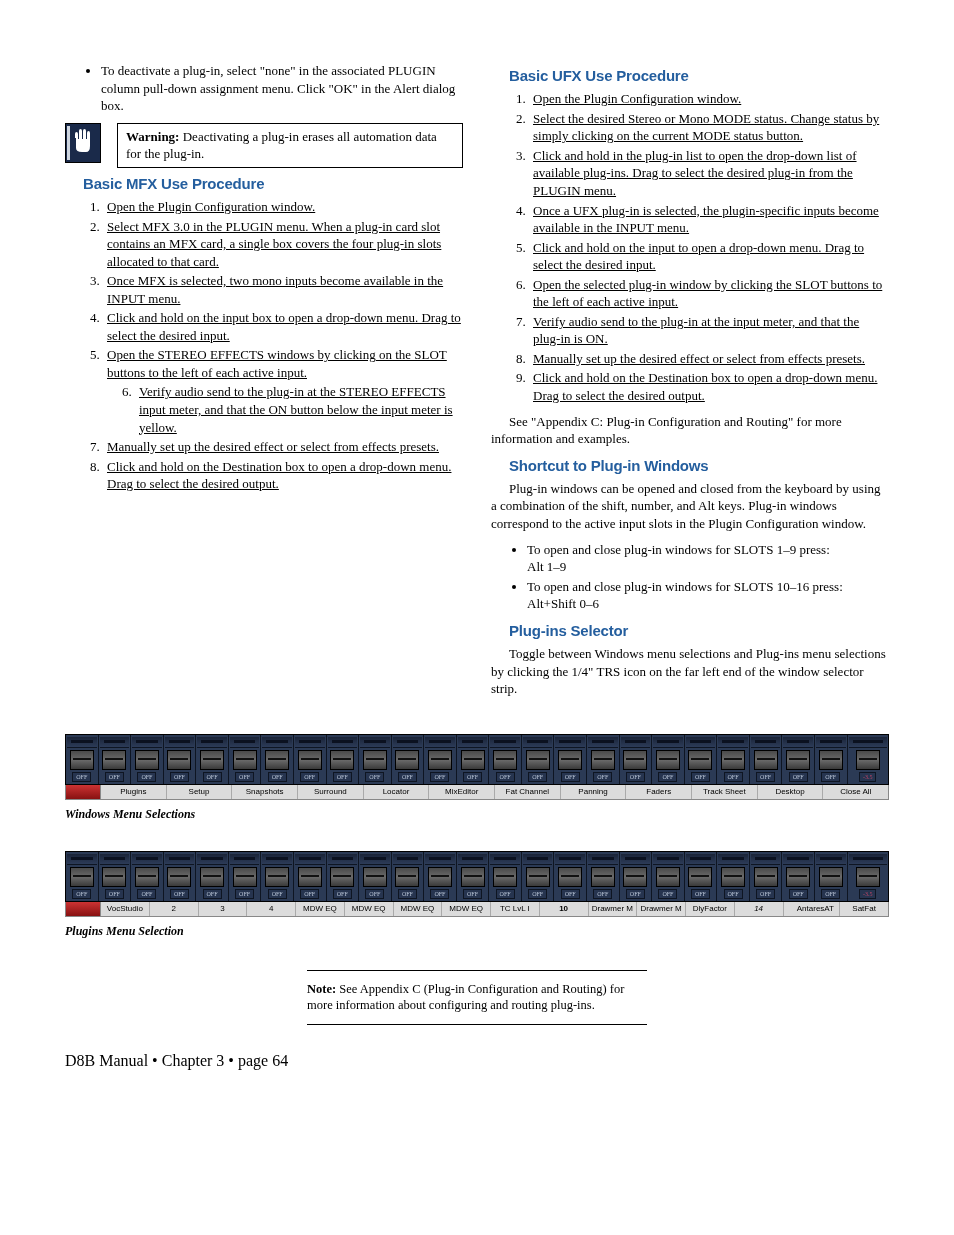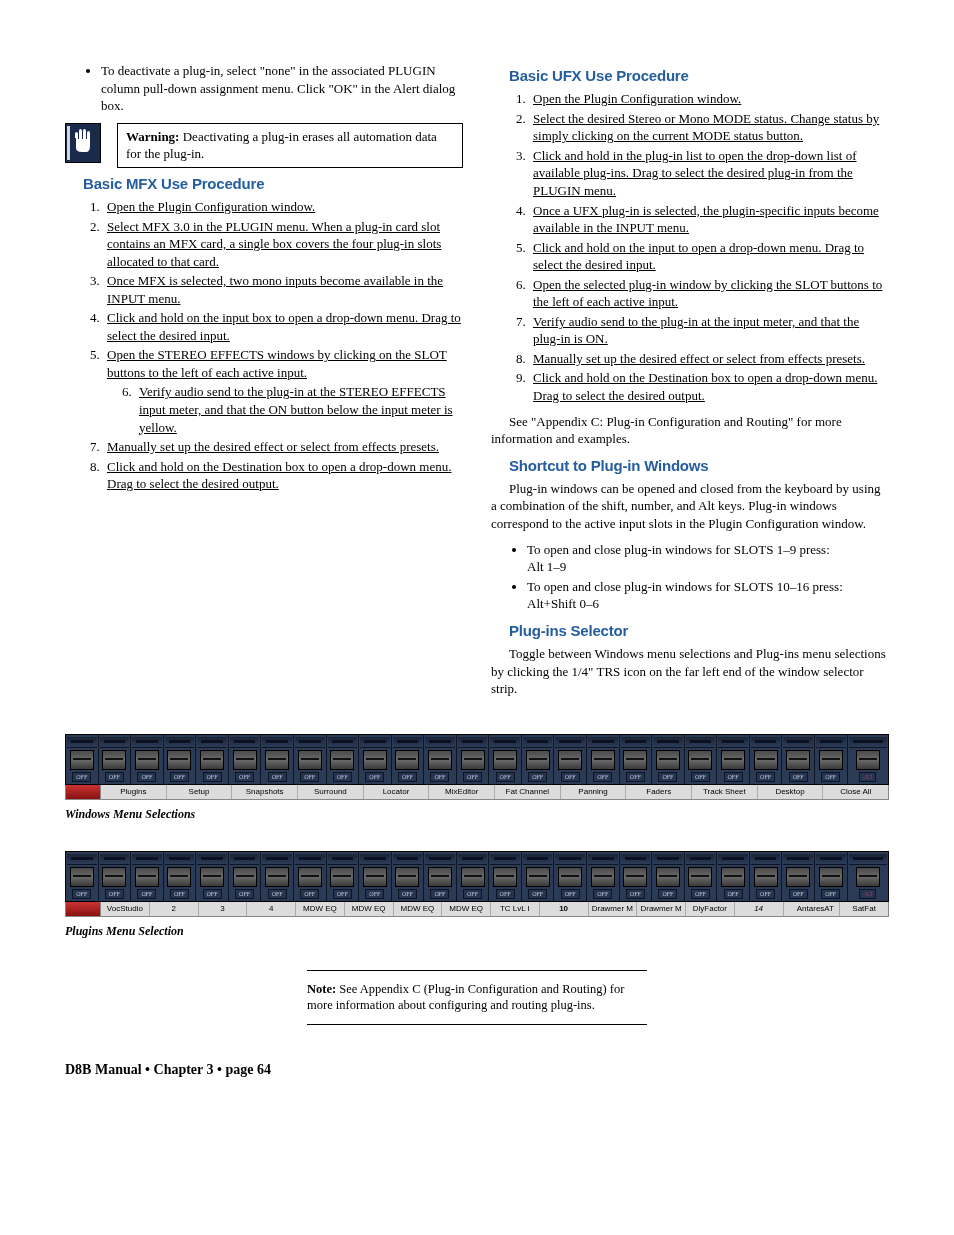--- a/index.html
+++ b/index.html
@@ -160,23 +160,23 @@
   }
   .note-block {
     width: 340px;
     margin: 30px auto 0 auto;
     border-top: 1px solid #000;
     border-bottom: 1px solid #000;
     padding: 10px 0;
     font-size: 12.5px;
   }
   .footer {
-    font-weight: bold;
-    font-size: 14px;
-    margin-top: 36px;
+    font-weight: normal;
+    font-size: 16px;
+    margin-top: 25px;
   }
   b { font-weight: bold; }
 </style>
 </head>
 <body>
 
 <div class="columns">
 
   <div class="col">
     <ul class="bul">

